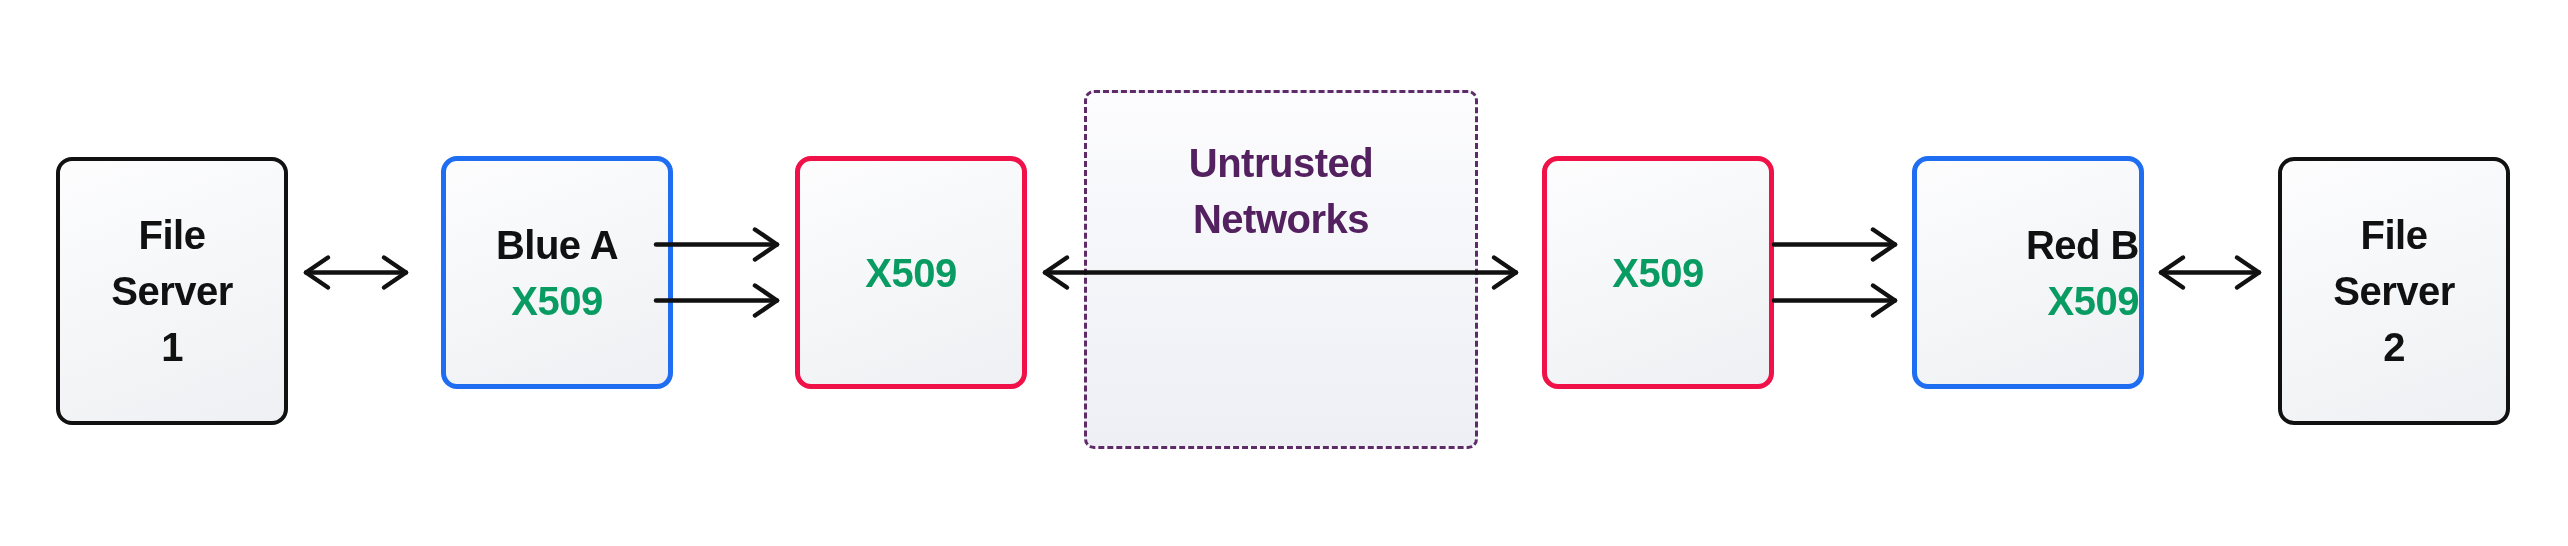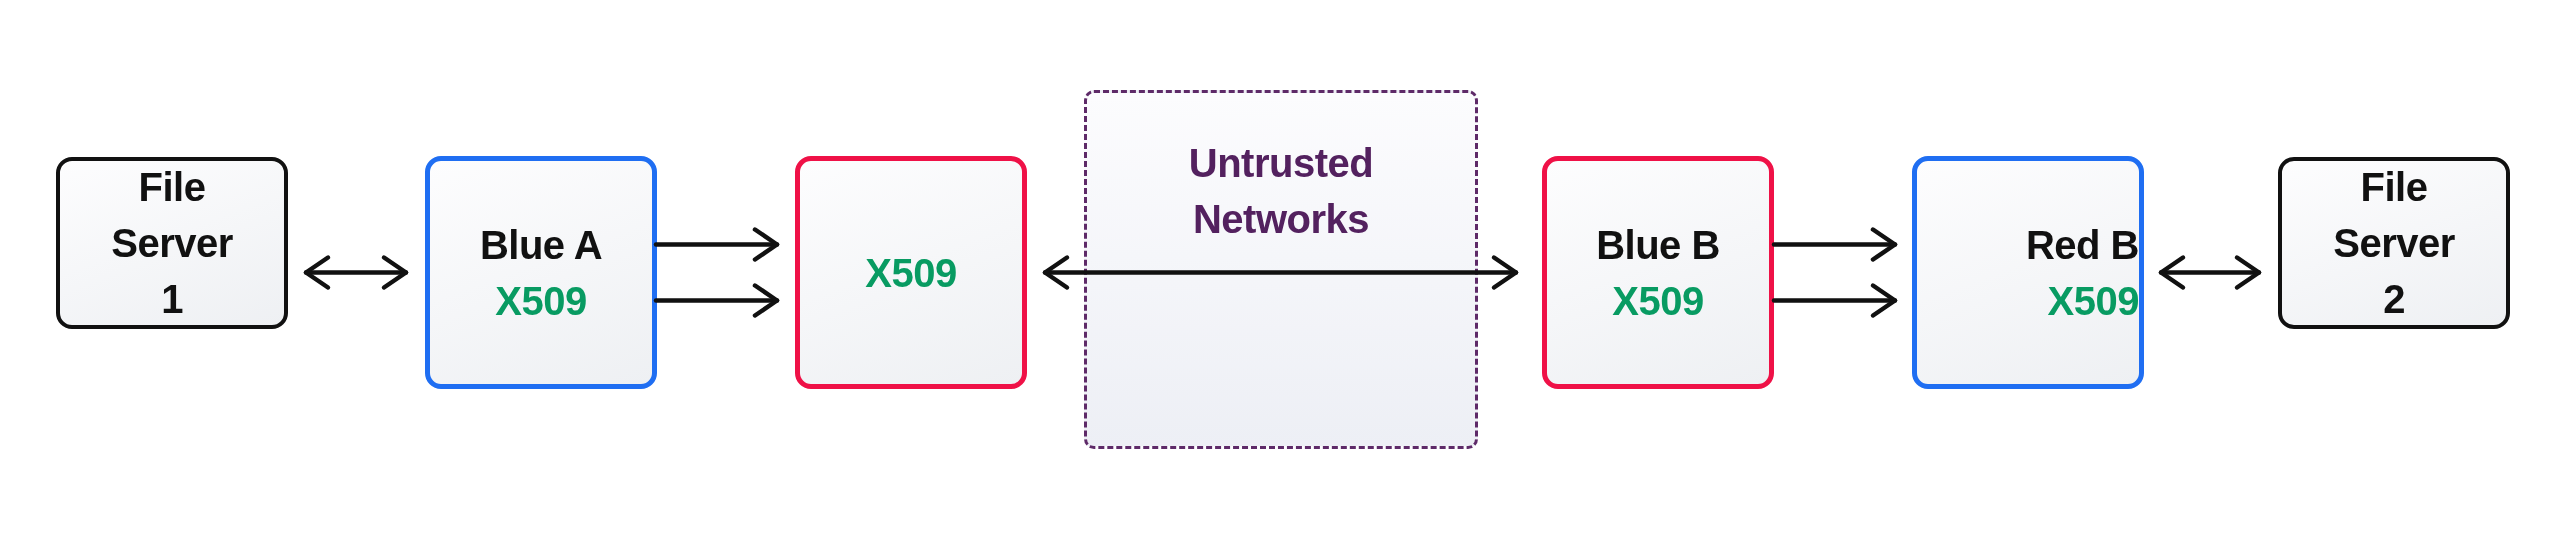--- a/index.html
+++ b/index.html
@@ -22,21 +22,21 @@
     text-align: center;
     font-weight: 700;
     font-size: 40px;
     line-height: 56px;
     color: #111111;
     letter-spacing: -0.5px;
   }
   .node span { display: block; }
 
   .fs {
-    top: 157px; width: 232px; height: 172px;
+    top: 157px; width: 232px; height: 268px;
     border: 4px solid #111111;
     border-radius: 16px;
     background: linear-gradient(160deg, #fdfdfe 0%, #eef0f3 100%);
   }
   .cert {
     top: 156px; width: 232px; height: 233px;
     border: 5px solid #888888;
     border-radius: 16px;
     background: linear-gradient(160deg, #fdfdfe 0%, #eef0f3 100%);
   }
@@ -67,31 +67,30 @@
     <span style="color: rgb(83, 33, 95);">Untrusted</span>
     <span style="color: rgb(83, 33, 95);">Networks</span>
   </div>
 
   <div class="node fs" style="left: 56px; border-color: rgb(17, 17, 17);">
     <span>File</span>
     <span>Server</span>
     <span>1</span>
   </div>
 
-  <div class="node cert" style="left: 425px; border-color: rgb(31, 110, 242);">
+  <div class="node cert" style="left: 441px; border-color: rgb(31, 110, 242);">
     <span>Blue A</span>
     <span style="color: rgb(8, 155, 98);">X509</span>
   </div>
 
   <div class="node cert" style="left: 795px; border-color: rgb(239, 17, 71);">
     <span style="color: rgb(8, 155, 98);">X509</span>
   </div>
 
   <div class="node cert" style="left: 1542px; border-color: rgb(239, 17, 71);">
-    <span>Blue B</span>
     <span style="color: rgb(8, 155, 98);">X509</span>
   </div>
 
   <div class="node cert" style="left: 1912px; border-color: rgb(31, 110, 242); align-items: flex-end;">
     <span>Red B</span>
     <span style="color: rgb(8, 155, 98);">X509</span>
   </div>
 
   <div class="node fs" style="left: 2278px; border-color: rgb(17, 17, 17);">
     <span>File</span>

